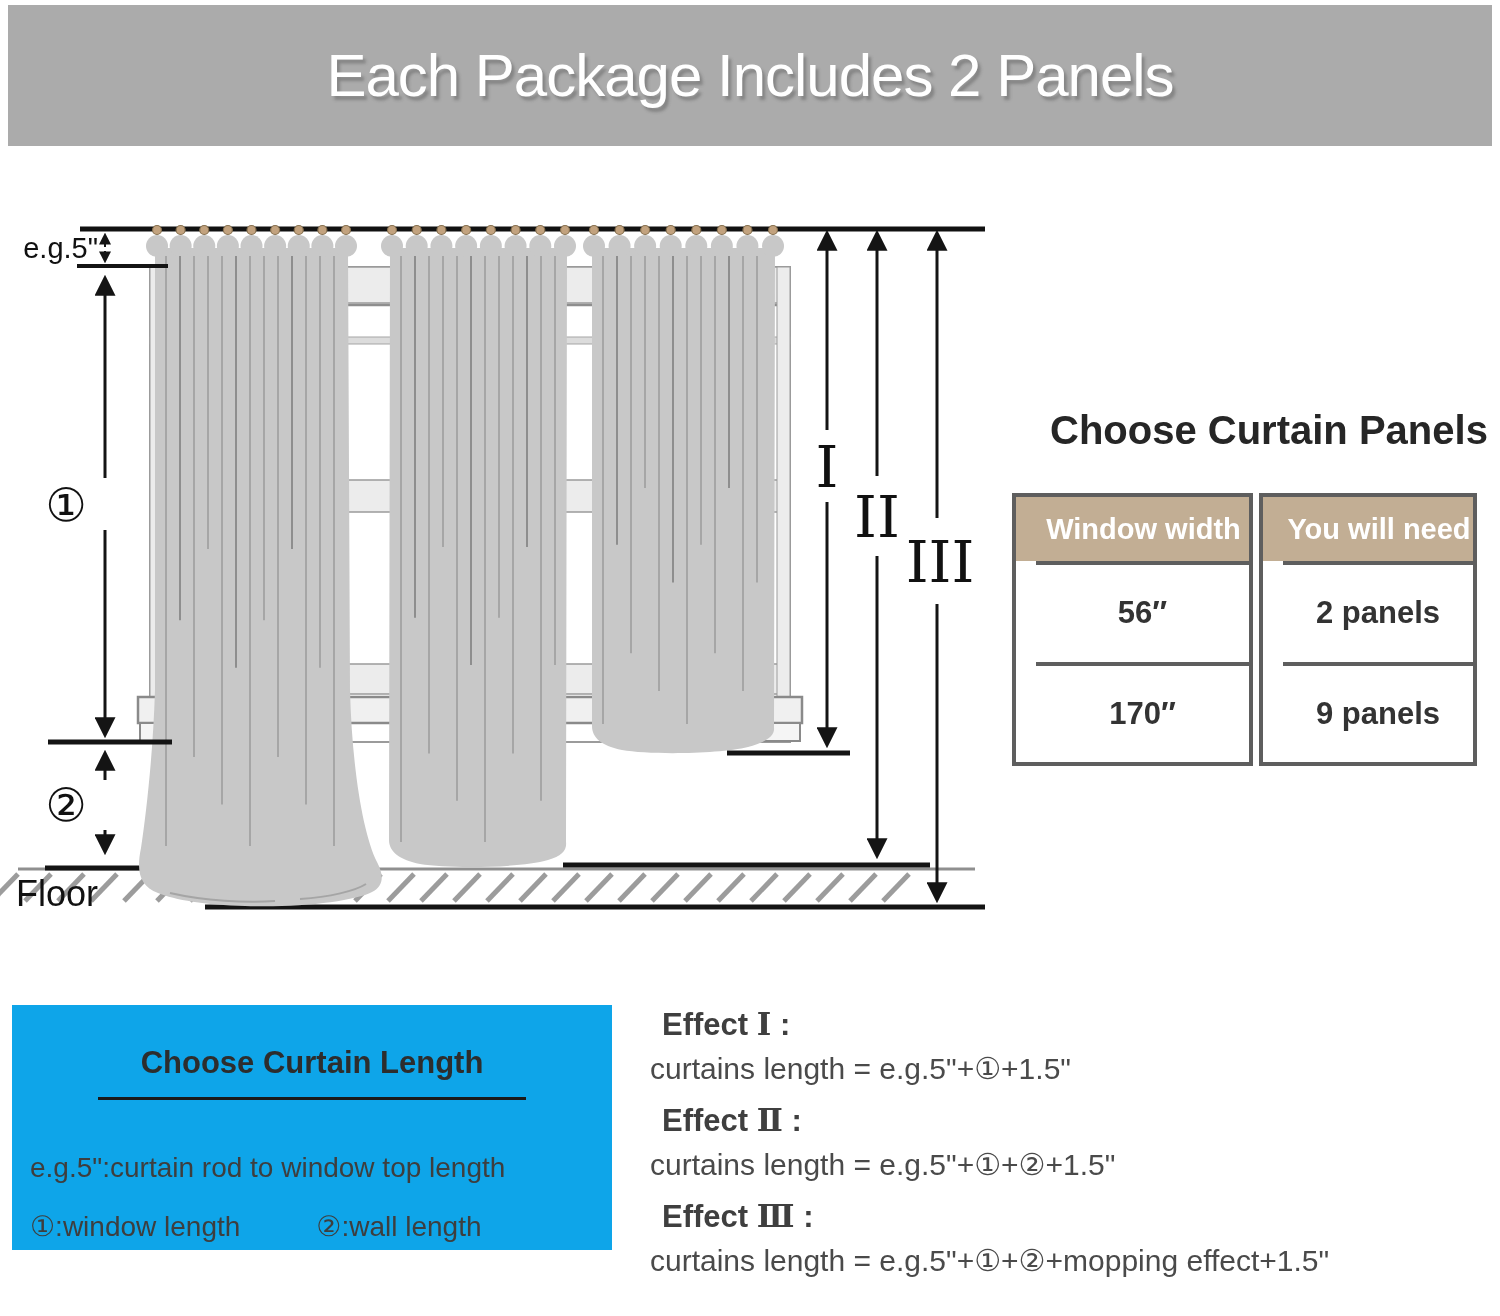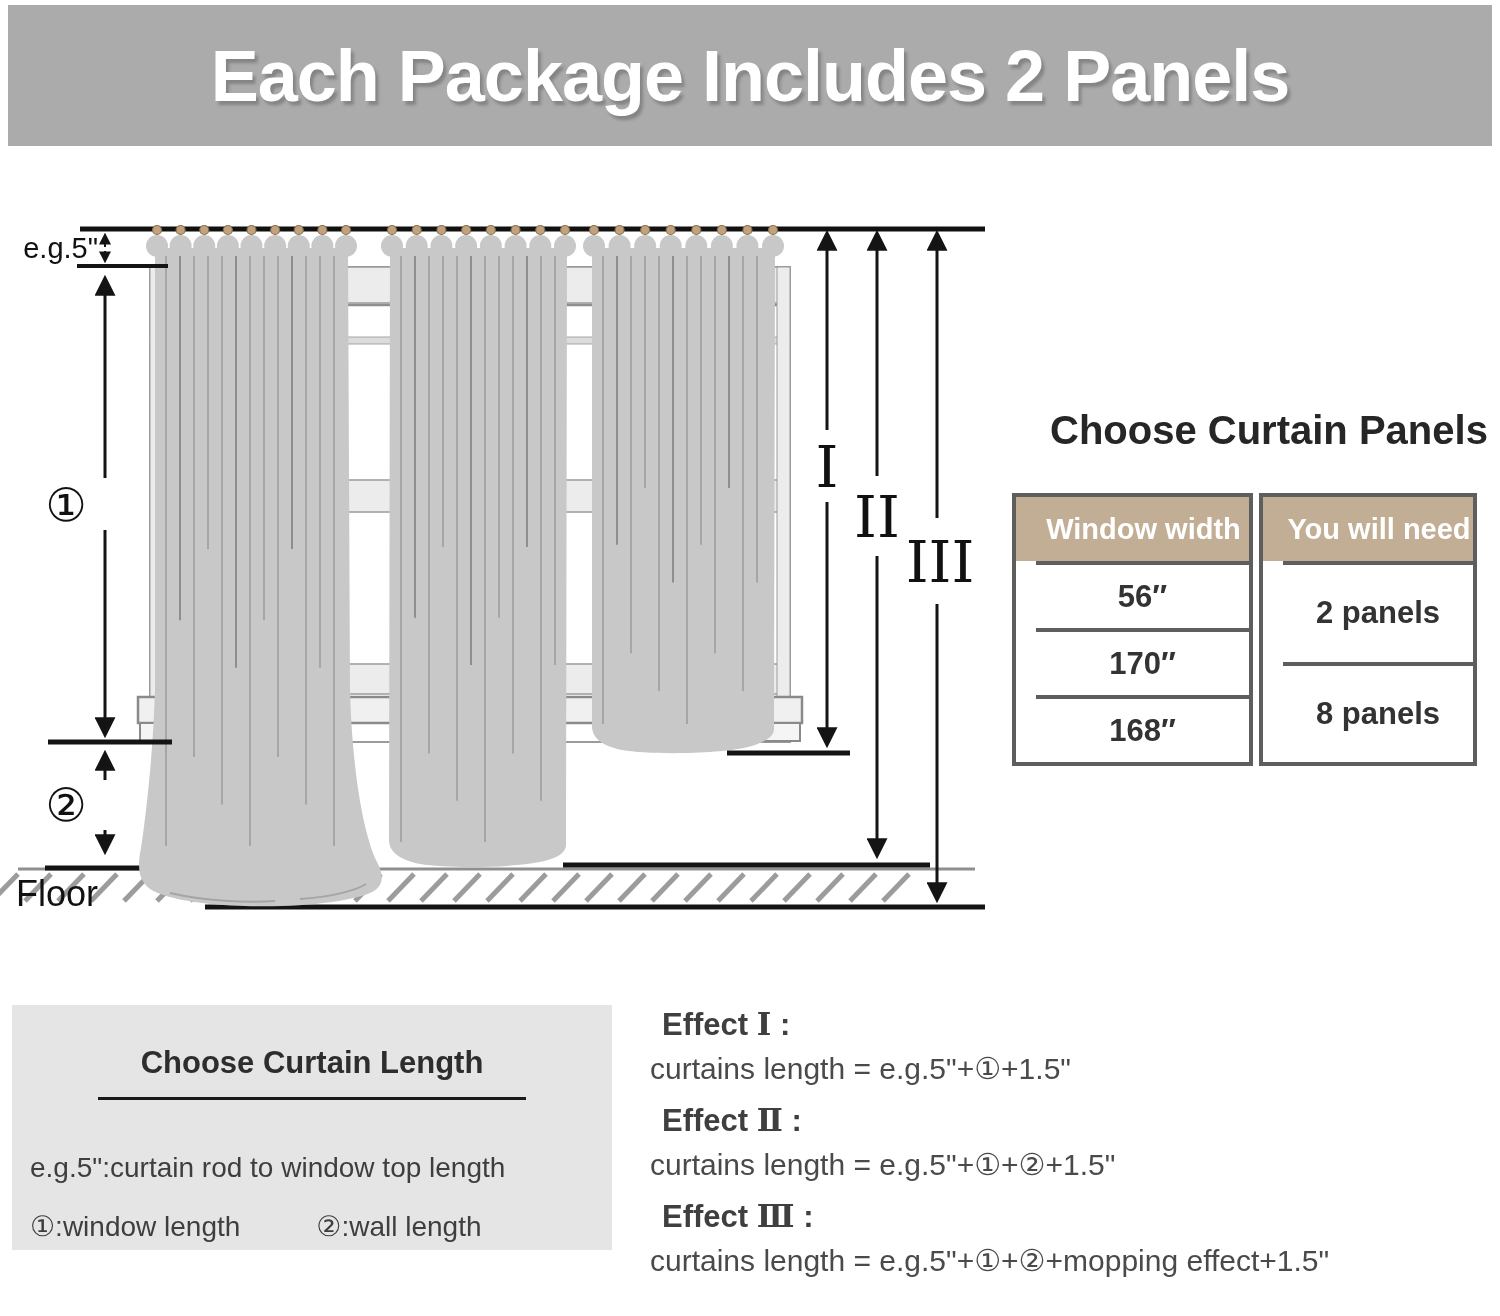--- a/index.html
+++ b/index.html
@@ -2,38 +2,38 @@
 <html><head>
 <meta charset="utf-8">
 <style>
   html,body{margin:0;padding:0;background:#ffffff;}
   #stage{position:relative;width:1500px;height:1316px;background:#ffffff;overflow:hidden;
          font-family:"Liberation Sans","DejaVu Sans",sans-serif;}
 
   
   #banner{position:absolute;left:8px;top:5px;width:1484px;height:141px;background:#ababab;
           display:flex;align-items:center;justify-content:center;}
-  #banner .t{font-size:72px;font-weight:bold;color:#ffffff;letter-spacing:-1px;white-space:nowrap;
+  #banner .t{font-size:60px;font-weight:normal;color:#ffffff;letter-spacing:-1px;white-space:nowrap;
              text-shadow:3px 4px 3px rgba(70,70,70,.38);}
 
   
   #diagram{position:absolute;left:0;top:0;width:1500px;height:1316px;}
 
   
   #panelsTitle{position:absolute;left:1010px;top:408px;width:480px;font-size:40px;font-weight:bold;
                color:#262626;white-space:nowrap;margin-left:40px;}
   #panelsTable{position:absolute;left:1012px;top:493px;width:465px;height:273px;display:grid;
                grid-template-columns:241px 218px;column-gap:6px;}
   .tcol{border:4px solid #5e5e5e;background:#ffffff;display:flex;flex-direction:column;box-sizing:border-box;}
   .tcell{display:flex;align-items:center;justify-content:center;font-weight:bold;}
   .thead{height:64px;background:#c2ae94;color:#ffffff;font-size:29px;flex:none;padding-left:22px;}
   .tbody{flex:1;border-top:4px solid #5e5e5e;color:#333333;font-size:31px;margin-left:20px;}
 
   
-  #lengthBox{position:absolute;left:12px;top:1005px;width:600px;height:245px;background:#e5e5e5;}
+  #lengthBox{position:absolute;left:12px;top:1005px;width:600px;height:245px;background:#0ea5e9;}
   #lengthBox .title{margin-top:40px;text-align:center;font-size:31px;font-weight:bold;color:#2d2d2d;}
   #lengthBox .rule{width:428px;height:3px;background:#1a1a1a;margin:16px auto 0 auto;}
   #lengthBox .l1{margin:52px 0 0 18px;font-size:28px;color:#3e3e3e;white-space:nowrap;}
   #lengthBox .l2{margin:26px 0 0 18px;font-size:28px;color:#3e3e3e;display:flex;gap:76px;white-space:nowrap;}
 
   
   #effects{position:absolute;left:650px;top:1006px;width:850px;}
   #effects .lbl{font-size:31px;font-weight:bold;color:#3f3f3f;margin:0 0 8px 12px;white-space:nowrap;}
   #effects .lbl .rn{font-family:"DejaVu Serif","Liberation Serif",serif;font-weight:bold;}
   #effects .frm{font-size:30px;color:#4a4a4a;margin:0 0 16px 0;white-space:nowrap;}
@@ -278,26 +278,25 @@
   <div id="banner">
     <div class="t">Each Package Includes 2 Panels</div>
   </div>
 
   <div id="panelsTitle">Choose Curtain Panels</div>
   <div id="panelsTable">
     <div class="tcol">
       <div class="tcell thead">Window width</div>
       <div class="tcell tbody">56″</div>
       <div class="tcell tbody">170″</div>
-      <div class="tcell tbody">168″</div>
     </div>
     <div class="tcol">
       <div class="tcell thead">You will need</div>
       <div class="tcell tbody">2 panels</div>
-      <div class="tcell tbody">8 panels</div>
+      <div class="tcell tbody">9 panels</div>
     </div>
   </div>
 
   <div id="lengthBox">
     <div class="title">Choose Curtain Length</div>
     <div class="rule"></div>
     <div class="l1">e.g.5":curtain rod to window top length</div>
     <div class="l2">
       <span>①:window length</span>
       <span>②:wall length</span>

